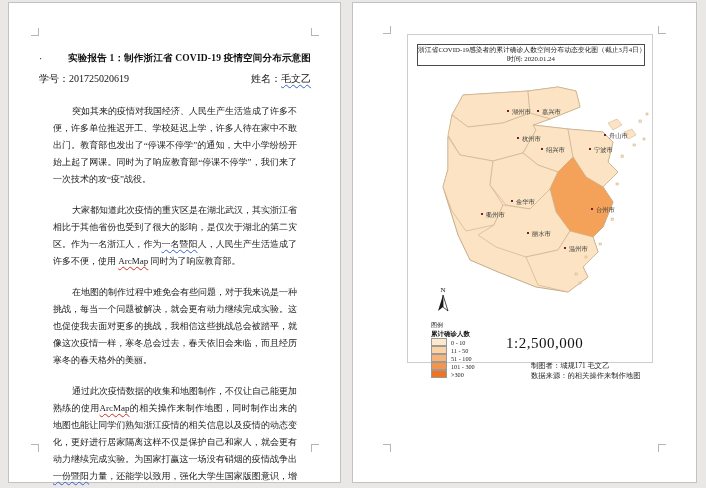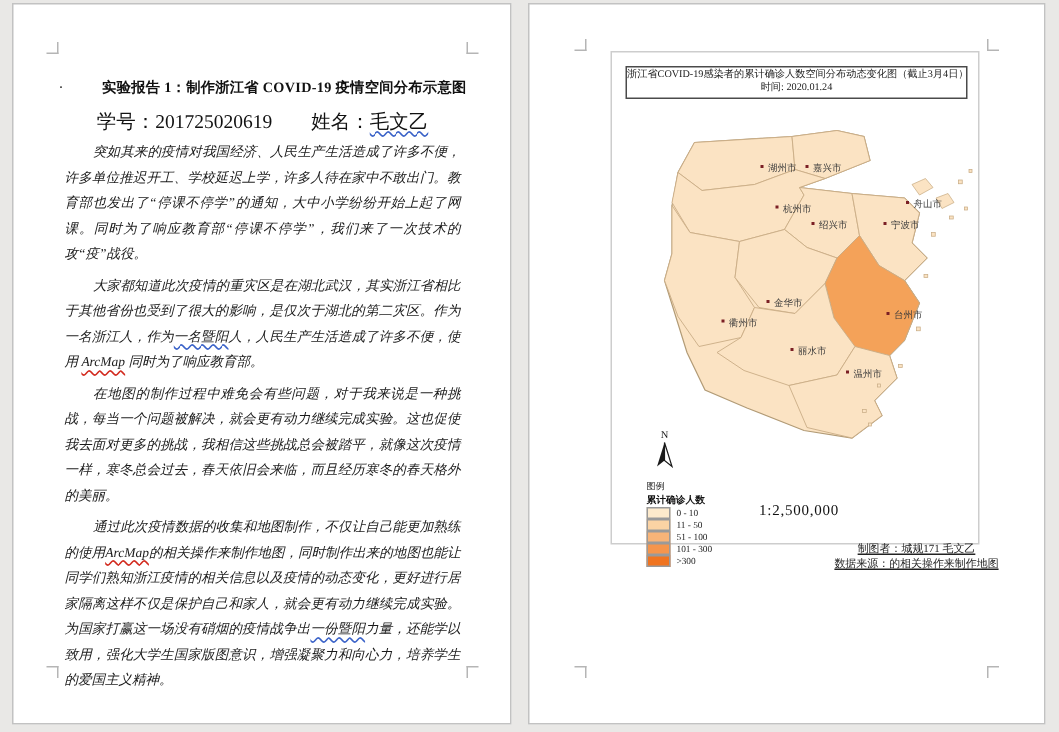--- a/index.html
+++ b/index.html
@@ -23,27 +23,27 @@
   .cm.br{border-left-width:1px;border-top-width:1px;}
 
   
   .bullet{position:absolute;left:30px;top:50px;font-size:10px;color:#111;}
   .doc-title{
     position:absolute;left:30px;top:49px;width:272px;text-align:right;
     font-weight:bold;font-size:9.5px;color:#111;letter-spacing:.2px;white-space:nowrap;
   }
   .meta-line{
     position:absolute;left:30px;top:69px;width:272px;display:flex;
-    justify-content:center;gap:26px;font-size:13px;color:#111;
+    justify-content:space-between;gap:26px;font-size:10px;color:#111;
   }
   .body-text{
     position:absolute;left:30px;top:86px;width:272px;
     font-size:9px;line-height:17px;color:#1a1a1a;text-align:justify;
   }
-  .para{margin:4px;text-indent:19px;font-style:italic;}
+  .para{margin:14px;text-indent:19px;}
   .wavy-red{
     text-decoration-line:underline;text-decoration-style:wavy;
     text-decoration-color:#d22a1e;text-decoration-thickness:1px;text-underline-offset:2px;
   }
   .wavy-blue{
     text-decoration-line:underline;text-decoration-style:wavy;
     text-decoration-color:#3a62c8;text-decoration-thickness:1px;text-underline-offset:2px;
   }
 
   
@@ -61,26 +61,26 @@
   .map-svg text{font-size:6.3px;fill:#3a3a3a;font-family:"Liberation Serif","DejaVu Serif",serif;}
   .north{position:absolute;left:26px;top:252px;width:18px;text-align:center;}
   .north .n-label{font-size:7px;color:#111;line-height:7px;}
   .legend{position:absolute;left:23px;top:286px;}
   .legend .lg-title{font-size:6px;color:#222;line-height:8px;}
   .legend .lg-sub{font-size:6.5px;font-weight:bold;color:#111;line-height:9px;}
   .lg-row{display:flex;align-items:center;height:8px;}
   .lg-swatch{width:14px;height:5.5px;border:.5px solid #9a9a9a;margin-right:4px;}
   .lg-label{font-size:6.2px;color:#222;}
   .scale-text{
-    position:absolute;left:98px;top:300px;font-size:10px;color:#111;
+    position:absolute;left:98px;top:300px;font-size:15px;color:#111;
     letter-spacing:.5px;
   }
   .credits{
-    position:absolute;left:178px;top:358px;width:160px;text-align:center;
-    font-size:7.3px;line-height:9.5px;color:#222;text-decoration:underline;
+    position:absolute;left:178px;top:358px;width:160px;text-align:left;
+    font-size:7.3px;line-height:9.5px;color:#222;
   }
 </style>
 </head>
 <body>
 
 <div class="page" id="page1">
   <div class="cm tl" style="left:22px;top:25px;"></div>
   <div class="cm tr" style="left:302px;top:25px;"></div>
   <div class="cm bl" style="left:22px;top:441px;"></div>
   <div class="cm br" style="left:302px;top:441px;"></div>

